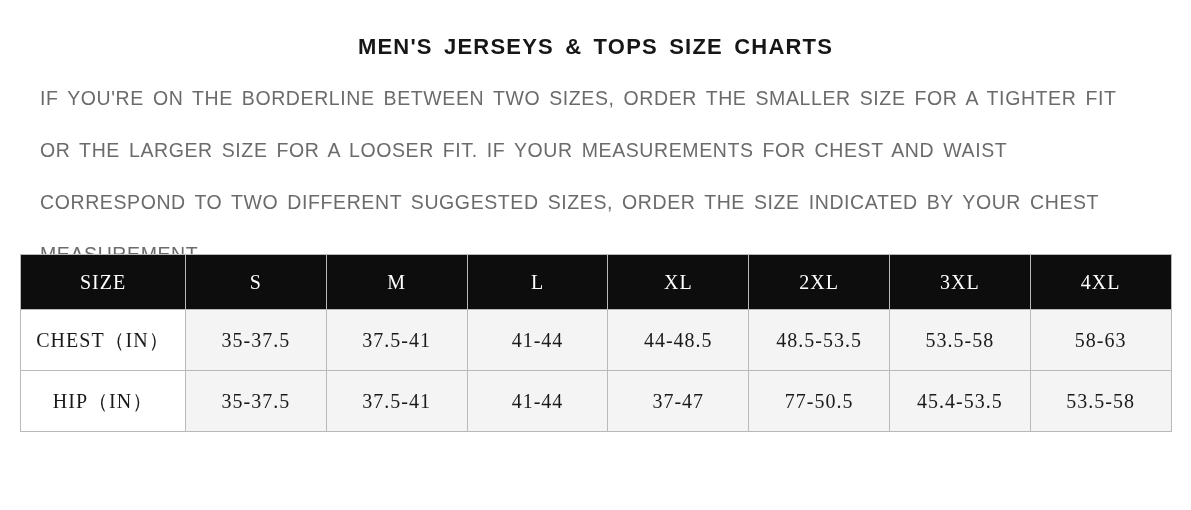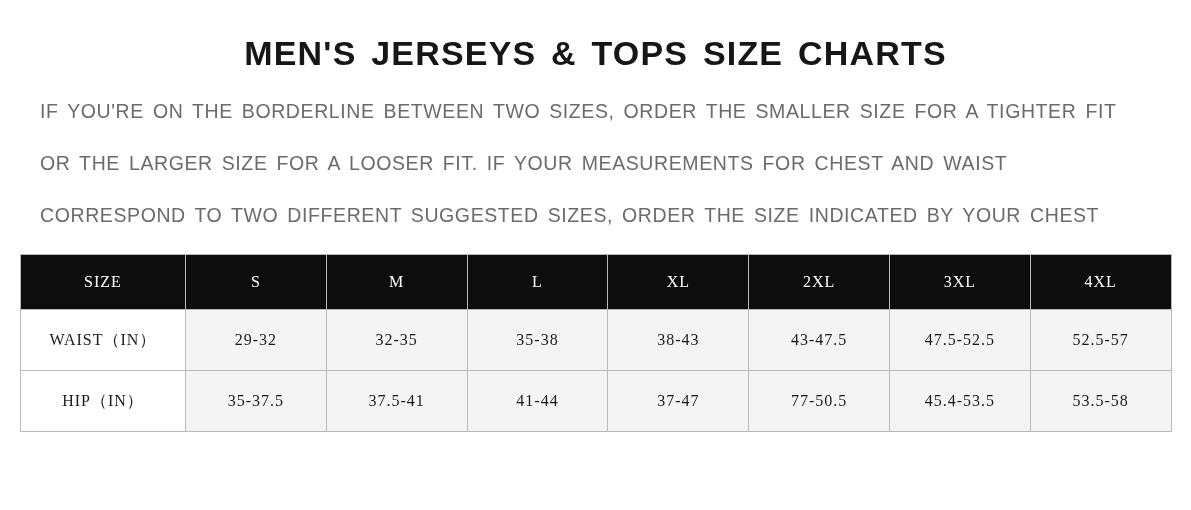--- a/index.html
+++ b/index.html
@@ -17,21 +17,21 @@
   .page {
     width: 1191px;
     height: 510px;
     box-sizing: border-box;
     position: relative;
   }
   .title {
     text-align: center;
     font-family: "Liberation Sans", sans-serif;
     font-weight: bold;
-    font-size: 34px;
+    font-size: 22px;
     letter-spacing: 1.2px;
     color: #161616;
     padding-top: 34px;
     padding-bottom: 6px;
     word-spacing: 4px;
   }
   .intro {
     font-family: "Liberation Sans", sans-serif;
     font-size: 19.5px;
     line-height: 52px;
@@ -54,21 +54,21 @@
     border-collapse: collapse;
     width: 1151px;
     table-layout: fixed;
     font-family: "Liberation Serif", serif;
   }
   table.size-chart th,
   table.size-chart td {
     border: 1px solid #b9b9b9;
     text-align: center;
     vertical-align: middle;
-    font-size: 16px;
+    font-size: 20px;
     letter-spacing: 1px;
   }
   thead th {
     background: #0d0d0d;
     color: #ffffff;
     height: 52px;
     border: 1px solid #0d0d0d;
     font-weight: normal;
     font-size: 20px;
   }
@@ -115,28 +115,28 @@
           <th>M</th>
           <th>L</th>
           <th>XL</th>
           <th>2XL</th>
           <th>3XL</th>
           <th>4XL</th>
         </tr>
       </thead>
       <tbody>
         <tr>
-          <td class="row-head">WAIST（IN）</td>
-          <td class="val">29-32</td>
-          <td class="val">32-35</td>
-          <td class="val">35-38</td>
-          <td class="val">38-43</td>
-          <td class="val">43-47.5</td>
-          <td class="val">47.5-52.5</td>
-          <td class="val">52.5-57</td>
+          <td class="row-head">CHEST（IN）</td>
+          <td class="val">35-37.5</td>
+          <td class="val">37.5-41</td>
+          <td class="val">41-44</td>
+          <td class="val">44-48.5</td>
+          <td class="val">48.5-53.5</td>
+          <td class="val">53.5-58</td>
+          <td class="val">58-63</td>
         </tr>
         <tr>
           <td class="row-head">HIP（IN）</td>
           <td class="val">35-37.5</td>
           <td class="val">37.5-41</td>
           <td class="val">41-44</td>
           <td class="val">37-47</td>
           <td class="val">77-50.5</td>
           <td class="val">45.4-53.5</td>
           <td class="val">53.5-58</td>

